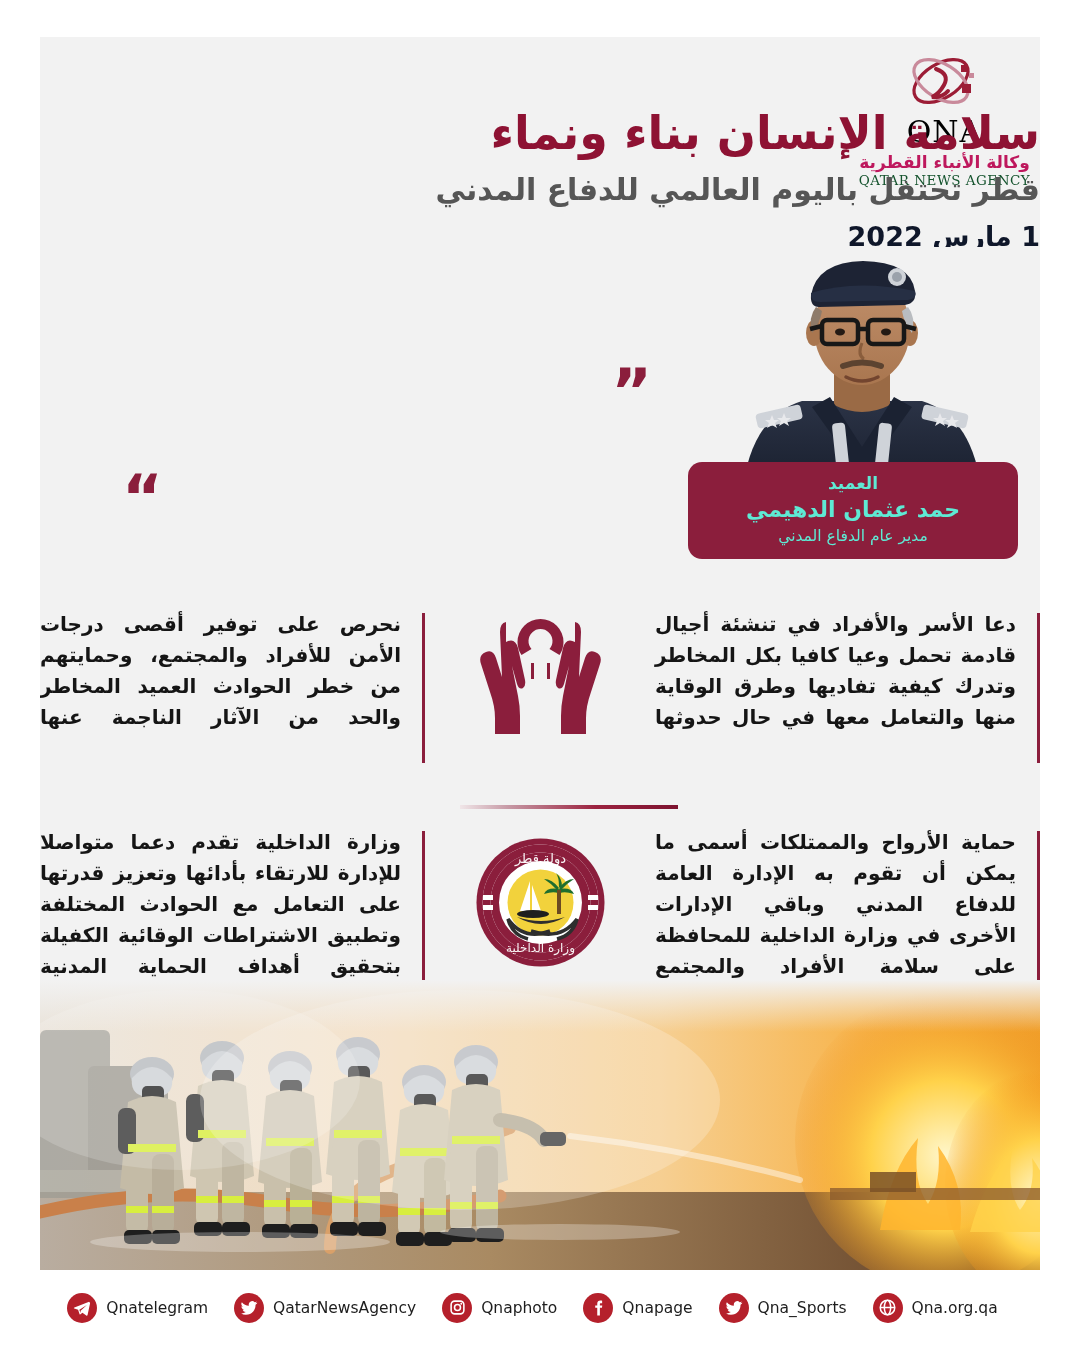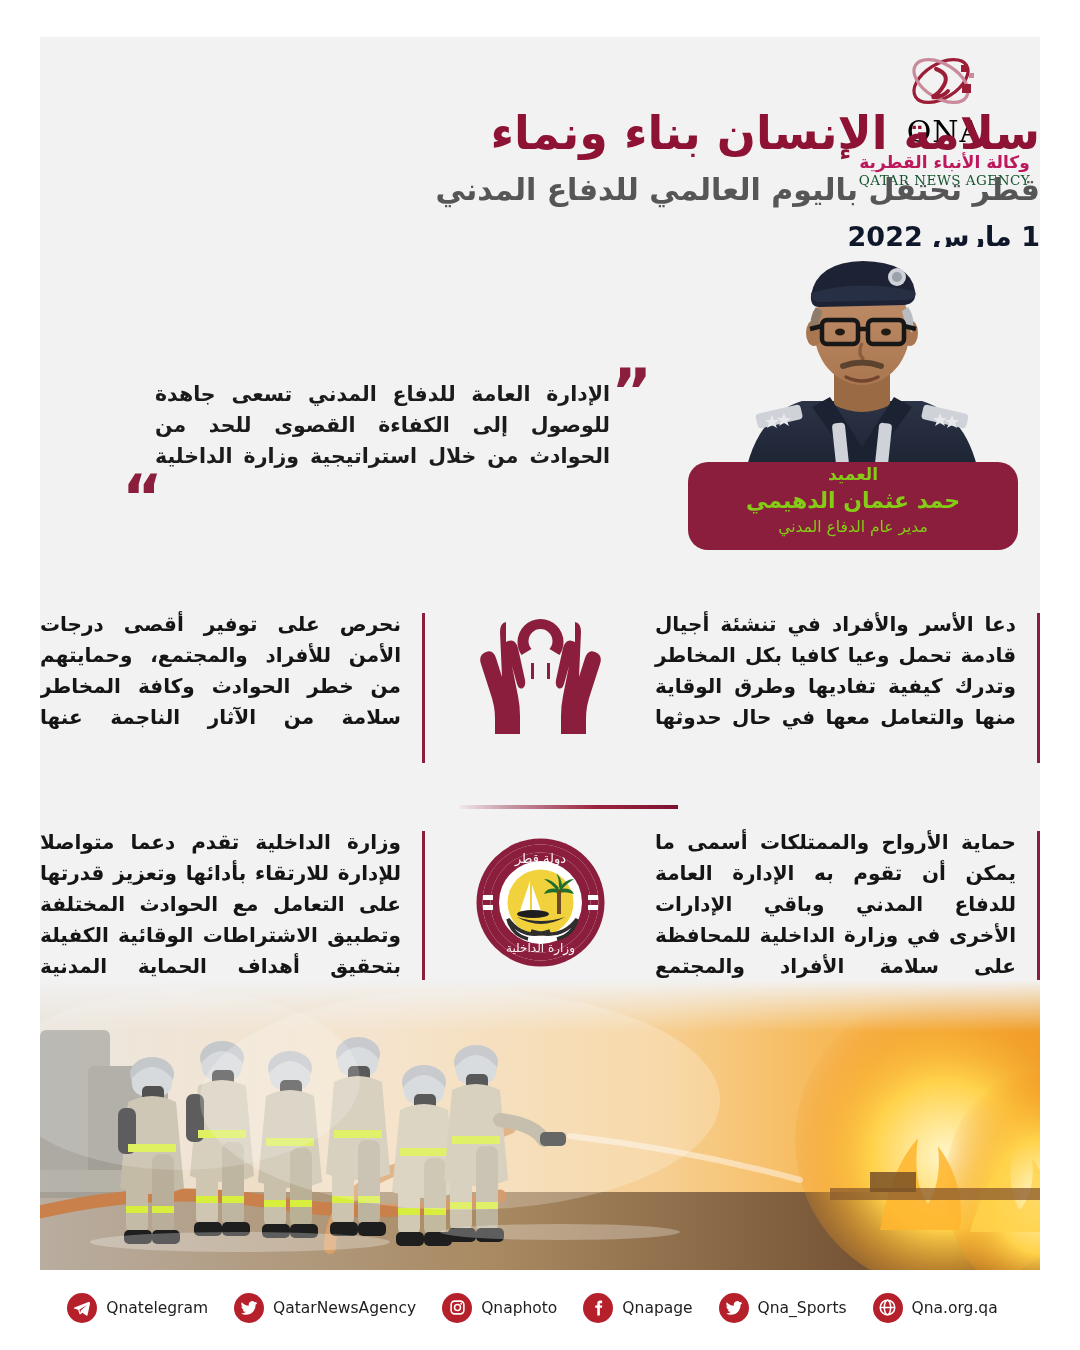--- a/index.html
+++ b/index.html
@@ -67,22 +67,22 @@
   .portrait-wrap{
     position:absolute;right:4px;top:210px;width:360px;height:310px;
   }
   .portrait{
     position:absolute;left:36px;top:0;width:300px;height:248px;
     overflow:hidden;
   }
   .portrait svg{display:block;}
   .nameplate{
     position:absolute;left:12px;top:215px;width:330px;
-    background:#8b1e3c;border-radius:20px;
-    padding:2px 10px 13px;box-sizing:border-box;text-align:center;color:#84cc16;
+    background:#8b1e3c;border-radius:14px;
+    padding:11px 10px 13px;box-sizing:border-box;text-align:center;color:#5eead4;
   }
   .np-rank{font-size:17px;font-weight:600;line-height:1.25;}
   .np-name{font-size:22px;font-weight:700;line-height:1.35;margin-top:1px;}
   .np-title{font-size:15.5px;font-weight:500;line-height:1.3;margin-top:1px;}
 
   
   .quote{
     position:absolute;left:80px;top:330px;width:530px;height:140px;
   }
   .quote p{
@@ -240,21 +240,20 @@
       </div>
       <div class="nameplate">
         <div class="np-rank">العميد</div>
         <div class="np-name">حمد عثمان الدهيمي</div>
         <div class="np-title">مدير عام الدفاع المدني</div>
       </div>
     </div>
 
     <div class="quote">
       <span class="qm qm-open">”</span>
-      <p>الإدارة العامة للدفاع المدني تسعى جاهدة للوصول إلى الكفاءة القصوى للحد من الحوادث من خلال استراتيجية وزارة الداخلية</p>
       <span class="qm qm-close">“</span>
     </div>
 
     <div class="row row-1">
       <div class="col col-left">
         <span class="bar" style="height:150px"></span>
         <p>دعا الأسر والأفراد في تنشئة أجيال قادمة تحمل وعيا كافيا بكل المخاطر وتدرك كيفية تفاديها وطرق الوقاية منها والتعامل معها في حال حدوثها</p>
       </div>
       <div class="mid">
         <div class="hands">
@@ -266,21 +265,21 @@
               <path d="M58 54 h3 v16 h-3z"></path>
                 <path d="M74 54 h3 v16 h-3z"></path>
               <path d="M33 33 q9 -5 12 6 l7 32 q1 6 -2 8 q-4 2 -6 -4 l-5 -18 q4 20 6 30 q2 10 2 20 v20 H22 v-18 q0 -12 -5 -26 l-9 -28 q-3 -9 5 -12 q7 -3 10 6 l6 19 l-2 -45 q0 -9 6 -10z"></path>
               <path d="M102 33 q-9 -5 -12 6 l-7 32 q-1 6 2 8 q4 2 6 -4 l5 -18 q-4 20 -6 30 q-2 10 -2 20 v20 h25 v-18 q0 -12 5 -26 l9 -28 q3 -9 -5 -12 q-7 -3 -10 6 l-6 19 l2 -45 q0 -9 -6 -10z"></path>
             </g>
           </svg>
         </div>
       </div>
       <div class="col col-right">
         <span class="bar" style="height:150px"></span>
-        <p>نحرص على توفير أقصى درجات الأمن للأفراد والمجتمع، وحمايتهم من خطر الحوادث وكافة المخاطر سلامة من الآثار الناجمة عنها</p>
+        <p>نحرص على توفير أقصى درجات الأمن للأفراد والمجتمع، وحمايتهم من خطر الحوادث العميد المخاطر والحد من الآثار الناجمة عنها</p>
       </div>
     </div>
 
     <div class="divider"></div>
 
     <div class="row row-2">
       <div class="col col-left">
         <span class="bar" style="height:180px"></span>
         <p>حماية الأرواح والممتلكات أسمى ما يمكن أن تقوم به الإدارة العامة للدفاع المدني وباقي الإدارات الأخرى في وزارة الداخلية للمحافظة على سلامة الأفراد والمجتمع</p>
       </div>

